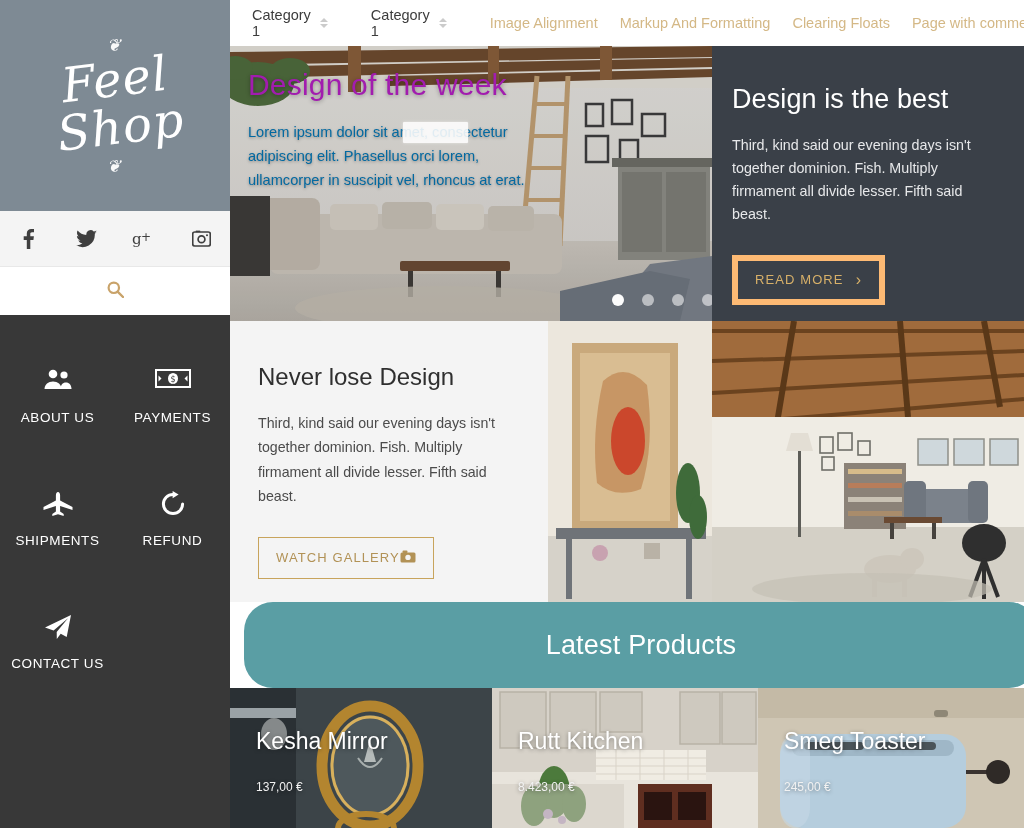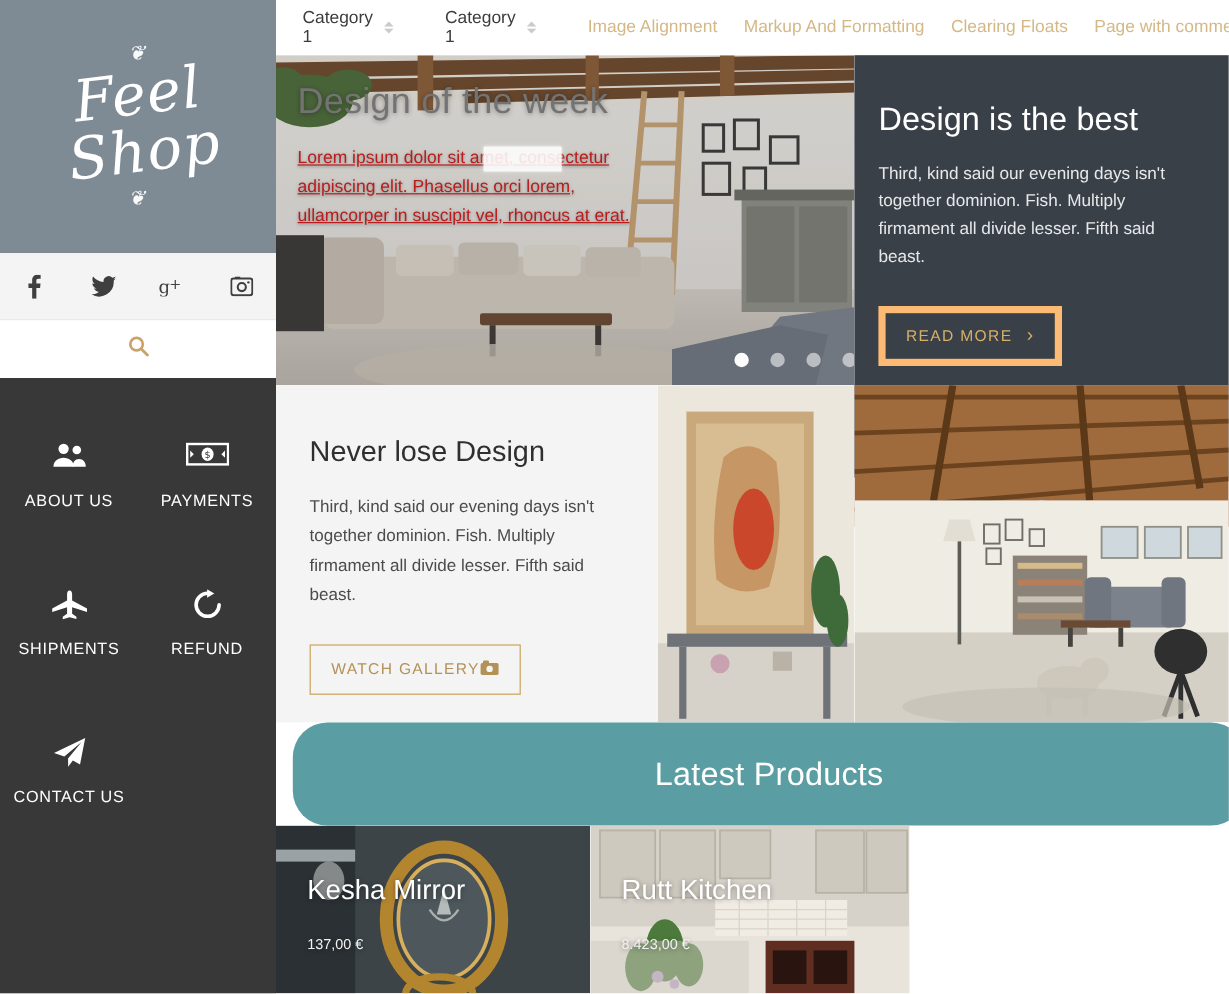--- a/index.html
+++ b/index.html
@@ -85,26 +85,26 @@
 
   
   .hero {
     position:absolute; left:230px; top:46px; width:482px; height:275px;
     overflow:hidden;
   }
   .hero-photo { position:absolute; inset:0; }
   .hero-overlay { position:absolute; inset:0; background:rgba(30,34,38,0.10); }
   .hero-txt { position:absolute; left:18px; top:22px; width:440px; }
   .hero-title {
-    color:#737373; font-size:30px; font-weight:400; letter-spacing:0.2px;
+    color:#a21caf; font-size:30px; font-weight:400; letter-spacing:0.2px;
     text-shadow:0 1px 4px rgba(0,0,0,.35);
   }
   .hero-body {
-    margin-top:18px; color:#b91c1c; font-size:14.6px; line-height:1.65;
-    text-shadow:0 1px 3px rgba(0,0,0,.35); max-width:300px;text-decoration:underline;
+    margin-top:18px; color:#0369a1; font-size:14.6px; line-height:1.65;
+    text-shadow:0 1px 3px rgba(0,0,0,.35); max-width:300px;
   }
   .hero-sel {
     position:absolute; left:173px; top:76px; width:65px; height:21px;
     background:#ffffff; opacity:.88; border-radius:1px;
     box-shadow:0 0 3px rgba(255,255,255,.6);
   }
   .dots { position:absolute; left:382px; top:248px; display:flex; gap:18px; }
   .dot { width:12px; height:12px; border-radius:50%; background:rgba(255,255,255,.55); cursor:pointer; }
   .dot.active { background:rgba(255,255,255,.98); }
 
@@ -567,16 +567,34 @@
         <g fill="#b9a0c6">
             <circle cx="56" cy="126" r="5"></circle>
             <circle cx="70" cy="132" r="4"></circle>
           </g>
         <rect x="0" y="96" width="132" height="44" fill="#cfcabf" opacity=".5"></rect>
       </svg>
       <div class="prod-name">Rutt Kitchen</div>
       <div class="prod-price">8.423,00 €</div>
     </div>
 
+    <div class="prod p3">
+      <svg width="266" height="140" viewBox="0 0 266 140" preserveAspectRatio="none">
+        <rect width="266" height="140" fill="#cfc6b4"></rect>
+        <rect y="0" width="266" height="30" fill="#c4baa6"></rect>
+        <rect x="176" y="22" width="14" height="7" rx="3" fill="#8e8776"></rect>
+        <g>
+            <rect x="22" y="46" width="186" height="94" rx="22" fill="#b5cddd"></rect>
+           <rect x="34" y="52" width="162" height="16" rx="8" fill="#9fb7c7"></rect>
+           <rect x="46" y="54" width="60" height="8" rx="4" fill="#4b5459"></rect>
+           <rect x="118" y="54" width="60" height="8" rx="4" fill="#4b5459"></rect>
+           <rect x="22" y="46" width="30" height="94" rx="20" fill="#c6d9e6" opacity=".55"></rect>
+        </g>
+        <line x1="208" y1="84" x2="236" y2="84" stroke="#3a3330" stroke-width="4"></line>
+        <circle cx="240" cy="84" r="12" fill="#2f2a27"></circle>
+      </svg>
+      <div class="prod-name">Smeg Toaster</div>
+      <div class="prod-price">245,00 €</div>
+    </div>
 
   </div>
 
 </div>
 
 </body></html>

